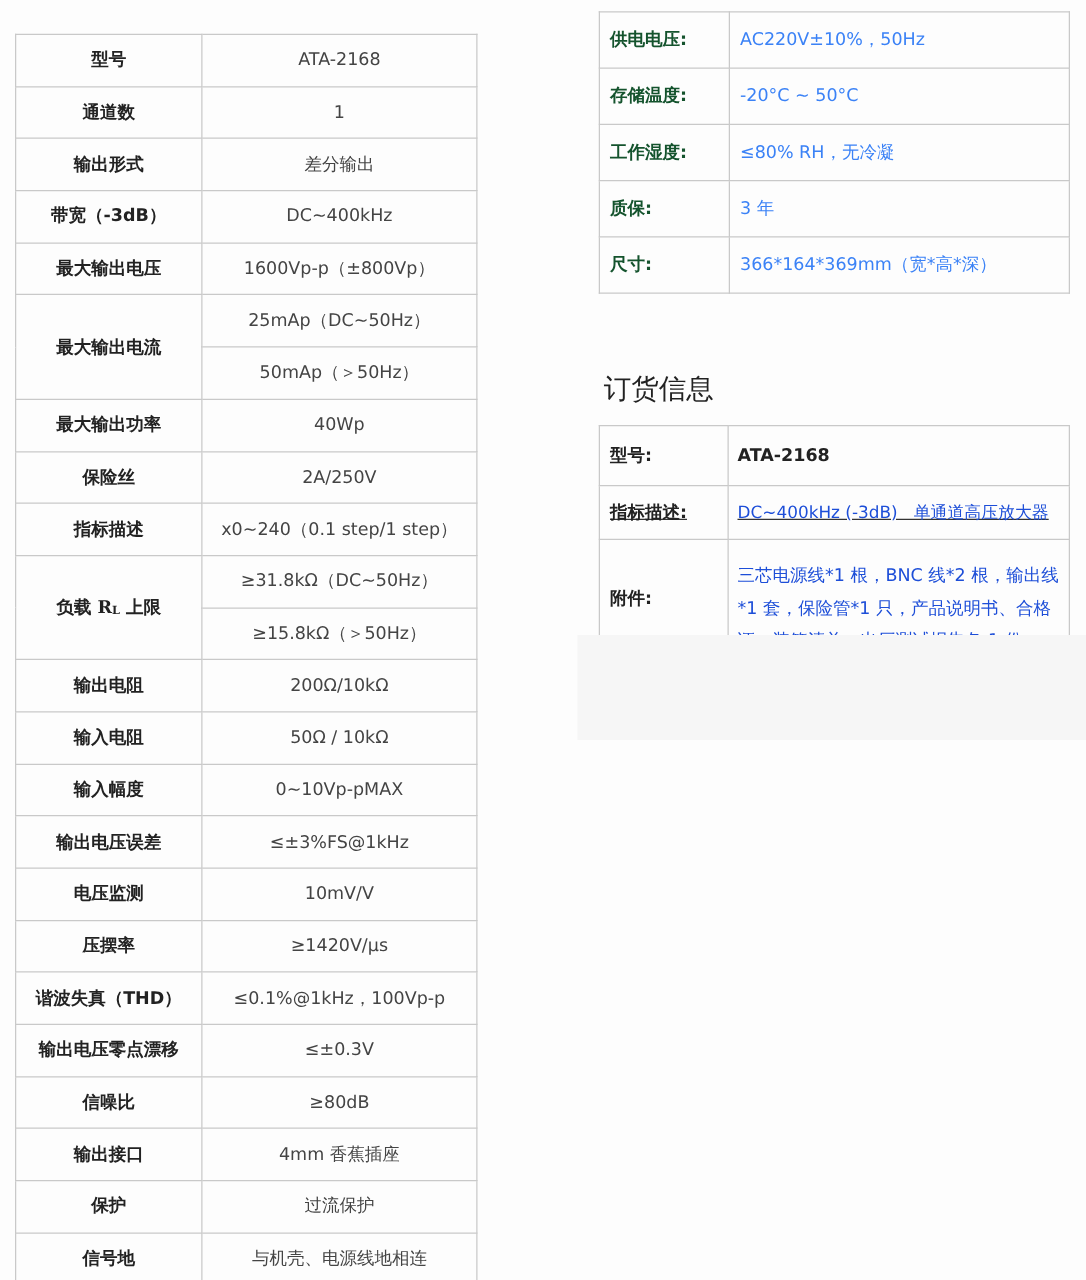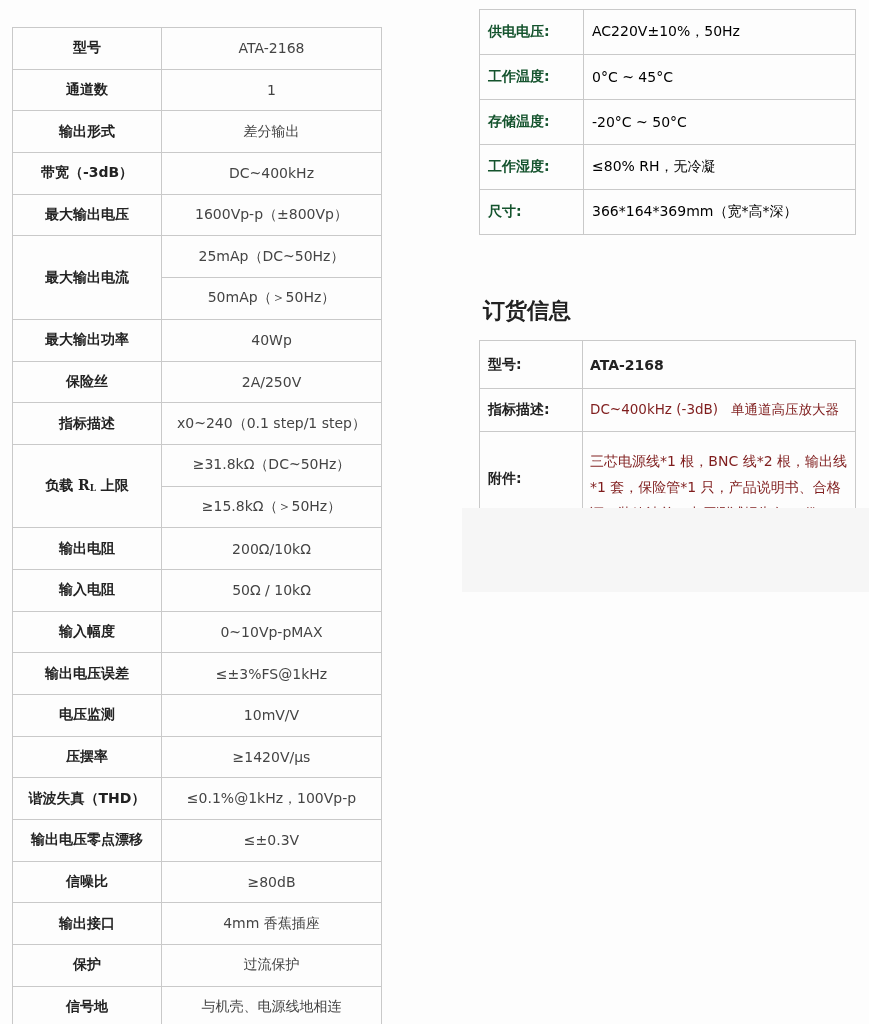--- a/index.html
+++ b/index.html
@@ -11,32 +11,32 @@
   }
   table { border-collapse: collapse; position: absolute; table-layout: fixed; }
   td { border: 1px solid #c9c9c9; padding: 0; font-size: 14px; }
   #spec-table { left: 12px; top: 27px; width: 370px; }
   #spec-table td.k { width: 148px; text-align: center; font-weight: bold; color: #222; font-size: 14px; }
   #spec-table td.v { text-align: center; color: #444; }
   #spec-table tr { height: 41.7px; }
 
   #env-table { left: 479px; top: 9px; width: 377px; }
   #env-table td.k { width: 95px; padding-left: 8px; font-weight: bold; color: #14532d; }
-  #env-table td.v { padding-left: 8px; color: #000000; }
+  #env-table td.v { padding-left: 8px; color: #3b82f6; }
   #env-table tr { height: 45px; }
 
   #order-title {
     position: absolute; left: 483px; top: 296px;
-    font-size: 22px; color: #222; font-weight: bold;
+    font-size: 22px; color: #222; font-weight: normal;
   }
   #order-table { left: 479px; top: 340px; width: 377px; }
   #order-table td.k { width: 94px; padding-left: 8px; font-weight: bold; color: #222; }
-  #order-table td.v { padding-left: 7px; color: #7f1d1d; }
+  #order-table td.v { padding-left: 7px; color: #1d4ed8; }
   #order-table tr.r1 { height: 48px; }
-  #order-table tr.r2 { height: 43px; }
+  #order-table tr.r2 { height: 43px; text-decoration: underline; }
   #order-table tr.r3 { height: 80px; }
   #order-table td.bold { font-weight: bold; color: #222; }
   #order-table td.multi { line-height: 26px; padding-top: 16px; vertical-align: top; white-space: normal; }
   .cut-wrap { position: absolute; left: 470px; top: 330px; width: 399px; height: 178px; overflow: hidden; }
   .cut-wrap #order-table { left: 9px; top: 10px; }
   #grey-box {
     position: absolute; left: 462px; top: 508px; width: 407px; height: 84px;
     background: #f6f6f6;
   }
   .sub { font-size: 9px; vertical-align: -1px; font-family: "DejaVu Serif", serif; }
@@ -146,30 +146,30 @@
   </tbody>
 </table>
 
 <table id="env-table">
   <tbody>
     <tr>
       <td class="k">供电电压:</td>
       <td class="v">AC220V±10%，50Hz</td>
     </tr>
     <tr>
-      <td class="k">工作温度:</td>
-      <td class="v">0°C ~ 45°C</td>
-    </tr>
-    <tr>
       <td class="k">存储温度:</td>
       <td class="v">-20°C ~ 50°C</td>
     </tr>
     <tr>
       <td class="k">工作湿度:</td>
       <td class="v">≤80% RH，无冷凝</td>
+    </tr>
+    <tr>
+      <td class="k">质保:</td>
+      <td class="v">3 年</td>
     </tr>
     <tr>
       <td class="k">尺寸:</td>
       <td class="v">366*164*369mm（宽*高*深）</td>
     </tr>
   </tbody>
 </table>
 
 <div id="order-title">订货信息</div>
 

